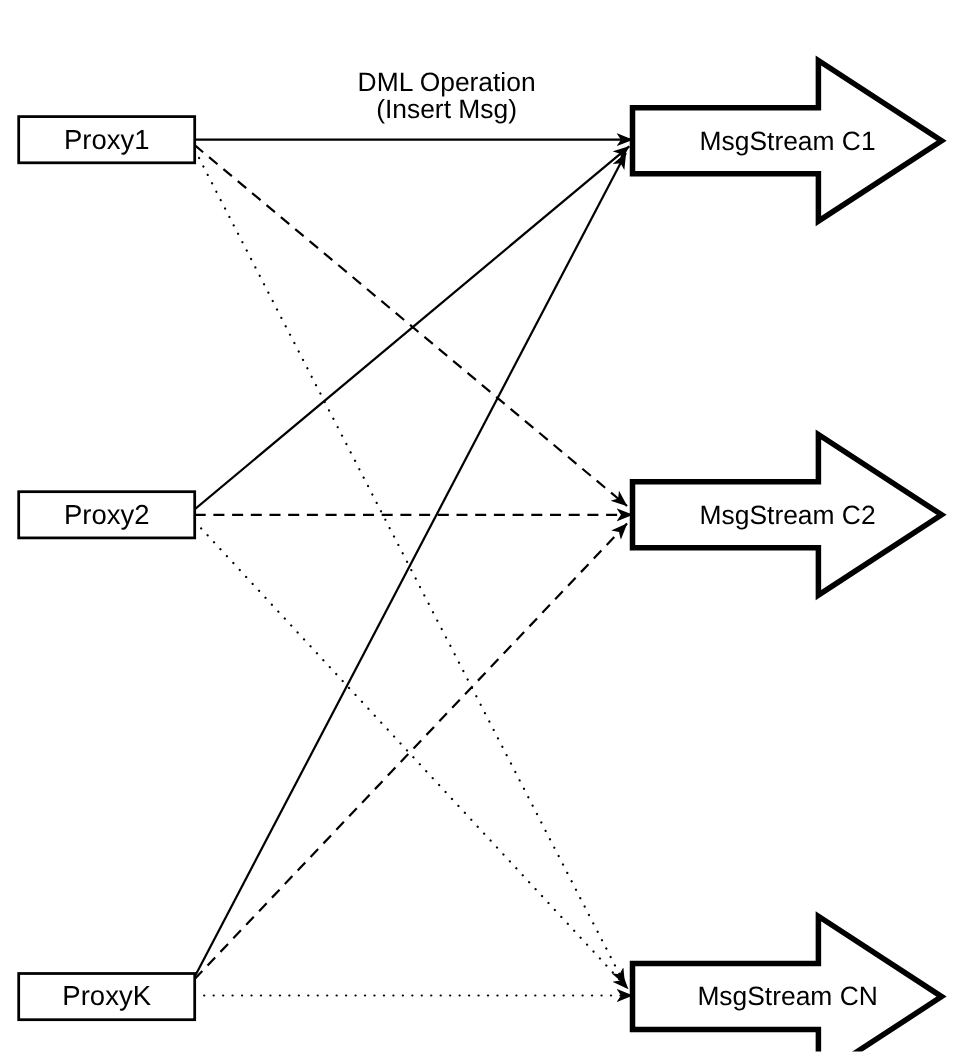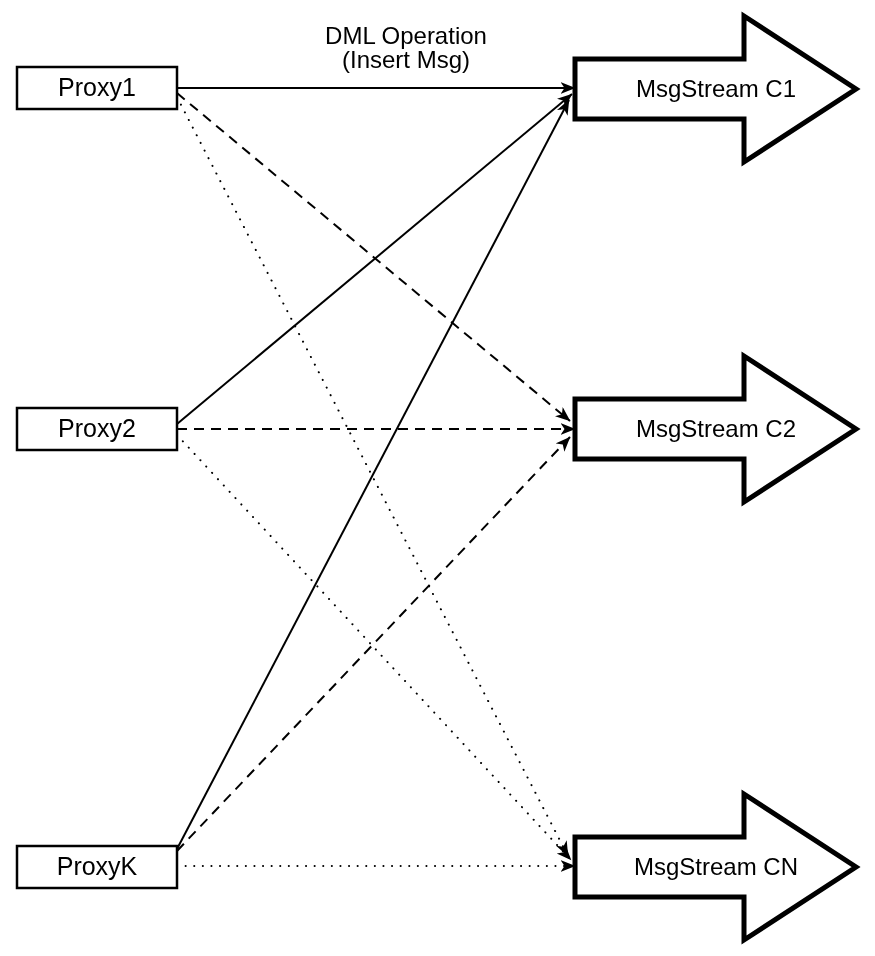--- a/index.html
+++ b/index.html
@@ -8,20 +8,21 @@
     background: #ffffff;
     width: 875px;
     height: 956px;
     overflow: hidden;
     font-family: "Liberation Sans", sans-serif;
   }
   .canvas-wrap {
     position: relative;
     width: 875px;
     height: 712px;
+    margin-top: 39px;
   }
   svg {
     display: block;
   }
   .conn {
     stroke: #000000;
     stroke-width: 2;
     fill: none;
   }
   .conn.dashed { stroke-dasharray: 10 7; }

